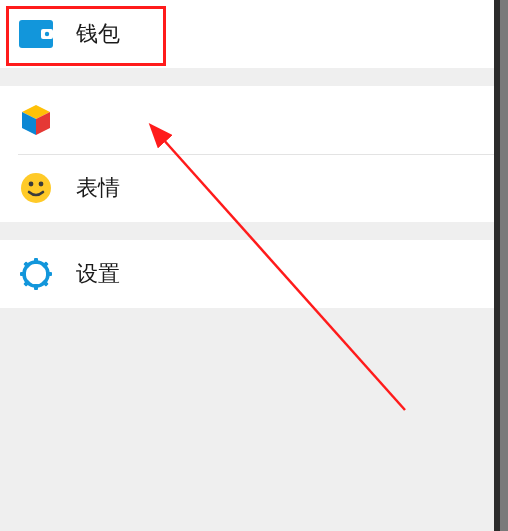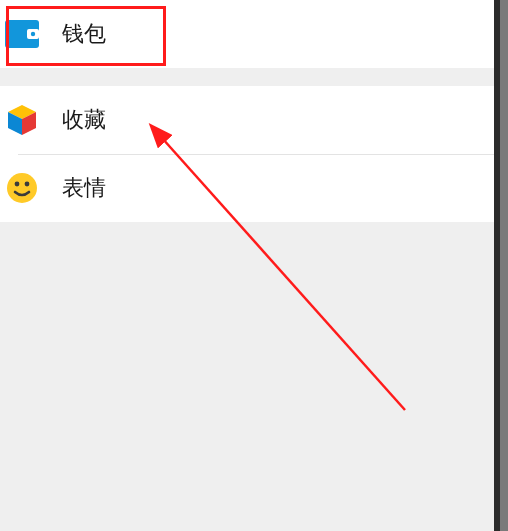--- a/index.html
+++ b/index.html
@@ -26,21 +26,21 @@
       background: #fff;
     }
     .spacer {
       height: 18px;
       background: #efefef;
     }
     .row {
       display: flex;
       align-items: center;
       height: 68px;
-      padding-left: 4px;
+      padding-left: 18px;
       background: #fff;
       position: relative;
     }
     .row + .row::before {
       content: "";
       position: absolute;
       left: 18px;
       right: 0;
       top: 0;
       height: 1px;
@@ -103,41 +103,61 @@
   <div class="group">
 
     <div class="row">
       <span class="icon-slot">
         <svg width="34" height="34" viewBox="0 0 34 34">
           <polygon points="17,2 31,9 17,16 3,9" fill="#ffc107"></polygon>
           <polygon points="3,9 17,16 17,32 3,25" fill="#0b87d4"></polygon>
           <polygon points="31,9 31,25 17,32 17,16" fill="#e53935"></polygon>
         </svg>
       </span>
-      <span class="label">收藏</span>
     </div>
 
 
 
     <div class="row">
       <span class="icon-slot">
         <svg width="32" height="32" viewBox="0 0 32 32">
           <circle cx="16" cy="16" r="15" fill="#ffca28"></circle>
           <circle cx="11" cy="12" r="2.4" fill="#3b3b3b"></circle>
           <circle cx="21" cy="12" r="2.4" fill="#3b3b3b"></circle>
           <path d="M 9 20 Q 16 26 23 20" stroke="#3b3b3b" stroke-width="2.6" fill="none" stroke-linecap="round"></path>
         </svg>
       </span>
       <span class="label">表情</span>
     </div>
 
   </div>
 
   <div class="spacer"></div>
 
+  <div class="group">
+    <div class="row">
+      <span class="icon-slot">
+        <svg width="32" height="32" viewBox="0 0 32 32">
+          <circle cx="16" cy="16" r="12" fill="none" stroke="#1296db" stroke-width="3.5"></circle>
+          <g fill="#1296db">
+            <rect x="14" y="0" width="4" height="6" rx="1"></rect>
+            <rect x="14" y="26" width="4" height="6" rx="1"></rect>
+            <rect x="0" y="14" width="6" height="4" rx="1"></rect>
+            <rect x="26" y="14" width="6" height="4" rx="1"></rect>
+            <rect x="14" y="0" width="4" height="6" rx="1" transform="rotate(45 16 16)"></rect>
+            <rect x="14" y="26" width="4" height="6" rx="1" transform="rotate(45 16 16)"></rect>
+            <rect x="0" y="14" width="6" height="4" rx="1" transform="rotate(45 16 16)"></rect>
+            <rect x="26" y="14" width="6" height="4" rx="1" transform="rotate(45 16 16)"></rect>
+          </g>
+          <circle cx="16" cy="16" r="5" fill="#fff"></circle>
+        </svg>
+      </span>
+      <span class="label">设置</span>
+    </div>
+  </div>
 
   <div class="spacer" style="flex:1"></div>
 
   <div class="highlight-box"></div>
 
   <svg class="arrow-svg" viewBox="0 0 500 531">
     <defs>
       <marker id="arrowhead" markerWidth="10" markerHeight="8" refX="2" refY="4" orient="auto">
         <polygon points="0 0, 10 4, 0 8" fill="#ff1b1b"></polygon>
       </marker>

